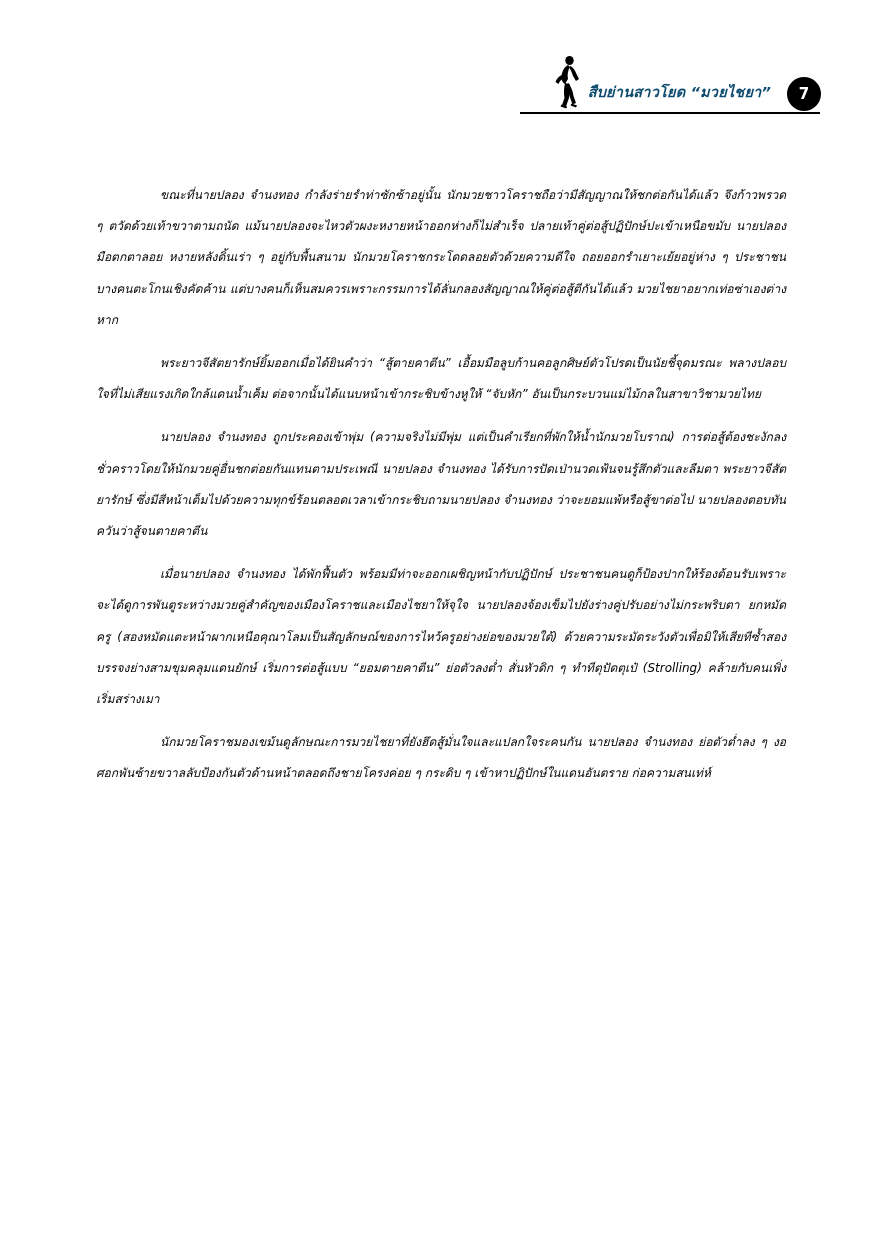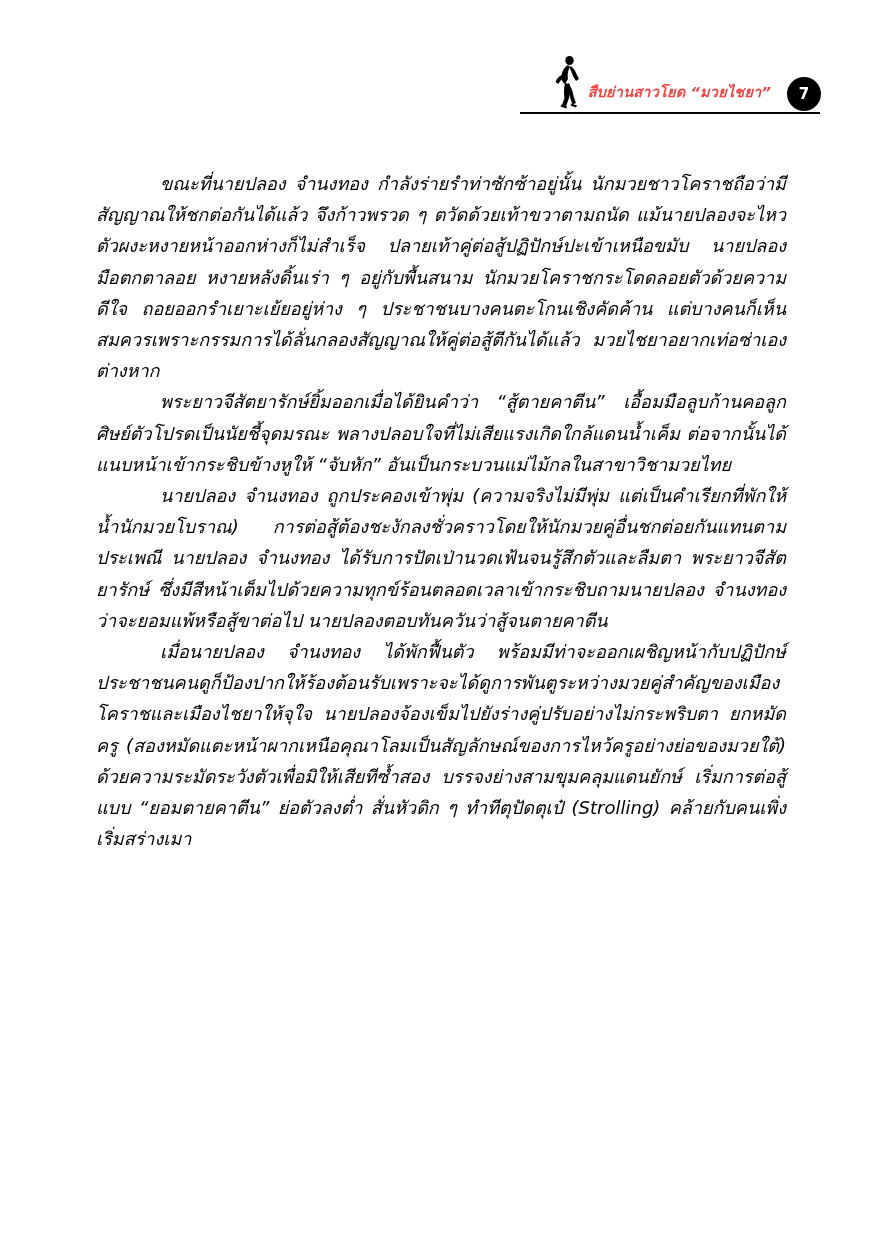--- a/index.html
+++ b/index.html
@@ -51,21 +51,21 @@
   .runner-icon svg { display: block; }
 
   .header-title {
     font-family: "DejaVu Sans", "Liberation Sans", sans-serif;
     font-size: 14.5px;
     font-style: italic;
     font-weight: bold;
     letter-spacing: 0.2px;
     white-space: nowrap;
     padding-bottom: 4px;
-    color: #ef4444;
+    color: #0c4a6e;
   }
 
   .page-number-badge {
     width: 34px;
     height: 34px;
     border-radius: 50%;
     background: #000000;
     color: #ffffff;
     display: flex;
     align-items: center;
@@ -89,27 +89,27 @@
   
   .content {
     position: absolute;
     top: 168px;
     left: 96px;
     width: 690px;
   }
 
   .para {
     font-family: "DejaVu Sans", "Liberation Sans", sans-serif;
-    font-size: 18px;
+    font-size: 12px;
     font-style: italic;
     line-height: 31.2px;
     text-align: justify;
     text-justify: inter-word;
     text-indent: 64px;
-    margin: 0 0 0 0;
+    margin: 12px 0 0 0;
     word-break: break-word;
   }
 </style>
 </head>
 <body>
 
 <div class="page">
 
   <div class="header">
     <div class="header-inner">
@@ -131,15 +131,16 @@
       <span class="page-number-badge">7</span>
     </div>
     <div class="header-rule"></div>
   </div>
 
   <div class="content">
     <p class="para">ขณะที่นายปลอง จำนงทอง กำลังร่ายรำท่าซักซ้าอยู่นั้น นักมวยชาวโคราชถือว่ามีสัญญาณให้ชกต่อกันได้แล้ว จึงก้าวพรวด ๆ ตวัดด้วยเท้าขวาตามถนัด แม้นายปลองจะไหวตัวผงะหงายหน้าออกห่างก็ไม่สำเร็จ ปลายเท้าคู่ต่อสู้ปฏิปักษ์ปะเข้าเหนือขมับ นายปลองมือตกตาลอย หงายหลังดิ้นเร่า ๆ อยู่กับพื้นสนาม นักมวยโคราชกระโดดลอยตัวด้วยความดีใจ ถอยออกรำเยาะเย้ยอยู่ห่าง ๆ ประชาชนบางคนตะโกนเชิงคัดค้าน แต่บางคนก็เห็นสมควรเพราะกรรมการได้ลั่นกลองสัญญาณให้คู่ต่อสู้ตีกันได้แล้ว มวยไชยาอยากเท่อซ่าเองต่างหาก</p>
     <p class="para">พระยาวจีสัตยารักษ์ยิ้มออกเมื่อได้ยินคำว่า “สู้ตายคาตีน” เอื้อมมือลูบก้านคอลูกศิษย์ตัวโปรดเป็นนัยชี้จุดมรณะ พลางปลอบใจที่ไม่เสียแรงเกิดใกล้แดนน้ำเค็ม ต่อจากนั้นได้แนบหน้าเข้ากระชิบข้างหูให้ “จับหัก” อันเป็นกระบวนแม่ไม้กลในสาขาวิชามวยไทย</p>
     <p class="para">นายปลอง จำนงทอง ถูกประคองเข้าพุ่ม (ความจริงไม่มีพุ่ม แต่เป็นคำเรียกที่พักให้น้ำนักมวยโบราณ) การต่อสู้ต้องชะงักลงชั่วคราวโดยให้นักมวยคู่อื่นชกต่อยกันแทนตามประเพณี นายปลอง จำนงทอง ได้รับการปัดเป่านวดเฟ้นจนรู้สึกตัวและลืมตา พระยาวจีสัตยารักษ์ ซึ่งมีสีหน้าเต็มไปด้วยความทุกข์ร้อนตลอดเวลาเข้ากระชิบถามนายปลอง จำนงทอง ว่าจะยอมแพ้หรือสู้ขาต่อไป นายปลองตอบทันควันว่าสู้จนตายคาตีน</p>
     <p class="para">เมื่อนายปลอง จำนงทอง ได้พักฟื้นตัว พร้อมมีท่าจะออกเผชิญหน้ากับปฏิปักษ์ ประชาชนคนดูก็ป้องปากให้ร้องต้อนรับเพราะจะได้ดูการพันตูระหว่างมวยคู่สำคัญของเมืองโคราชและเมืองไชยาให้จุใจ นายปลองจ้องเข็มไปยังร่างคู่ปรับอย่างไม่กระพริบตา ยกหมัดครู (สองหมัดแตะหน้าผากเหนือคุณาโลมเป็นสัญลักษณ์ของการไหว้ครูอย่างย่อของมวยใต้) ด้วยความระมัดระวังตัวเพื่อมิให้เสียทีซ้ำสอง บรรจงย่างสามขุมคลุมแดนยักษ์ เริ่มการต่อสู้แบบ “ยอมตายคาตีน” ย่อตัวลงต่ำ สั่นหัวดิก ๆ ทำทีตุปัดตุเป๋ (Strolling) คล้ายกับคนเพิ่งเริ่มสร่างเมา</p>
+    <p class="para">นักมวยโคราชมองเขม้นดูลักษณะการมวยไชยาที่ยังฮึดสู้มั่นใจและแปลกใจระคนกัน นายปลอง จำนงทอง ย่อตัวต่ำลง ๆ งอศอกพันซ้ายขวาลลับป้องกันตัวด้านหน้าตลอดถึงชายโครงค่อย ๆ กระดิบ ๆ เข้าหาปฏิปักษ์ในแดนอันตราย ก่อความสนเท่ห์</p>
   </div>
 
 </div>
 
 </body></html>

